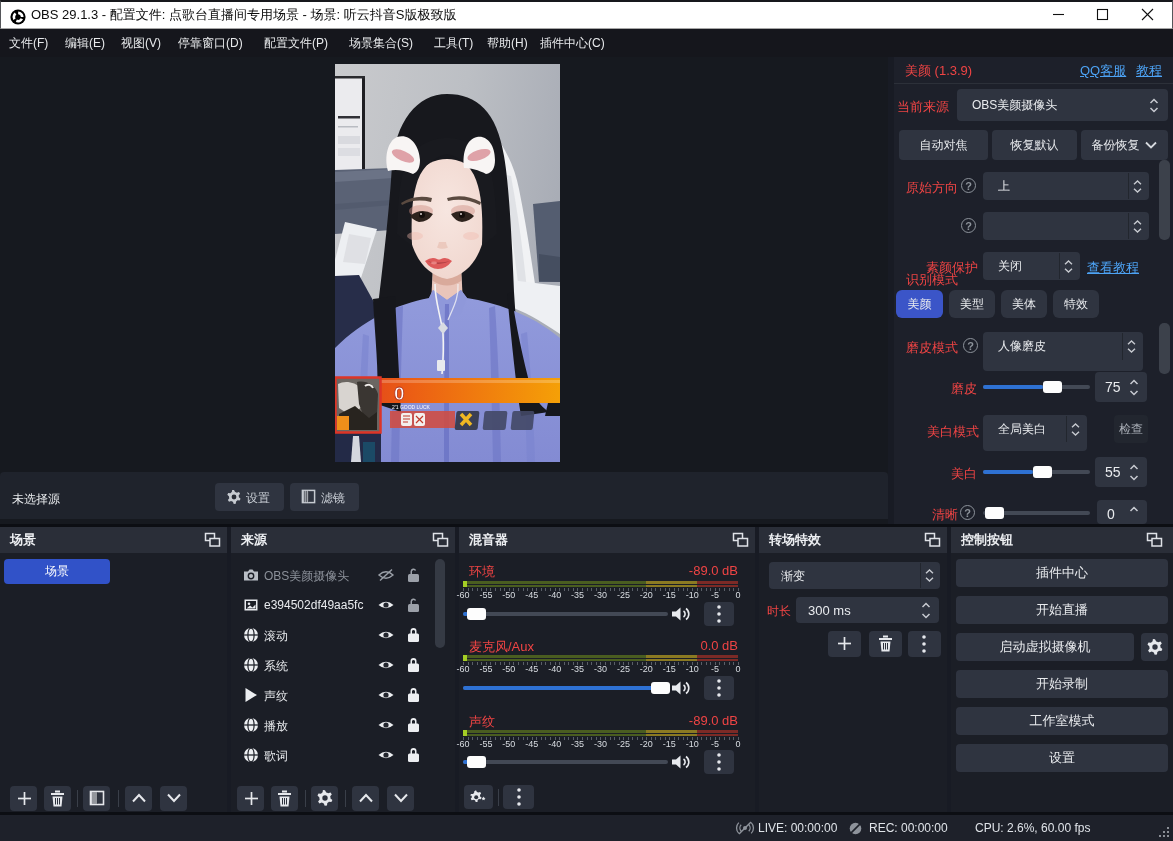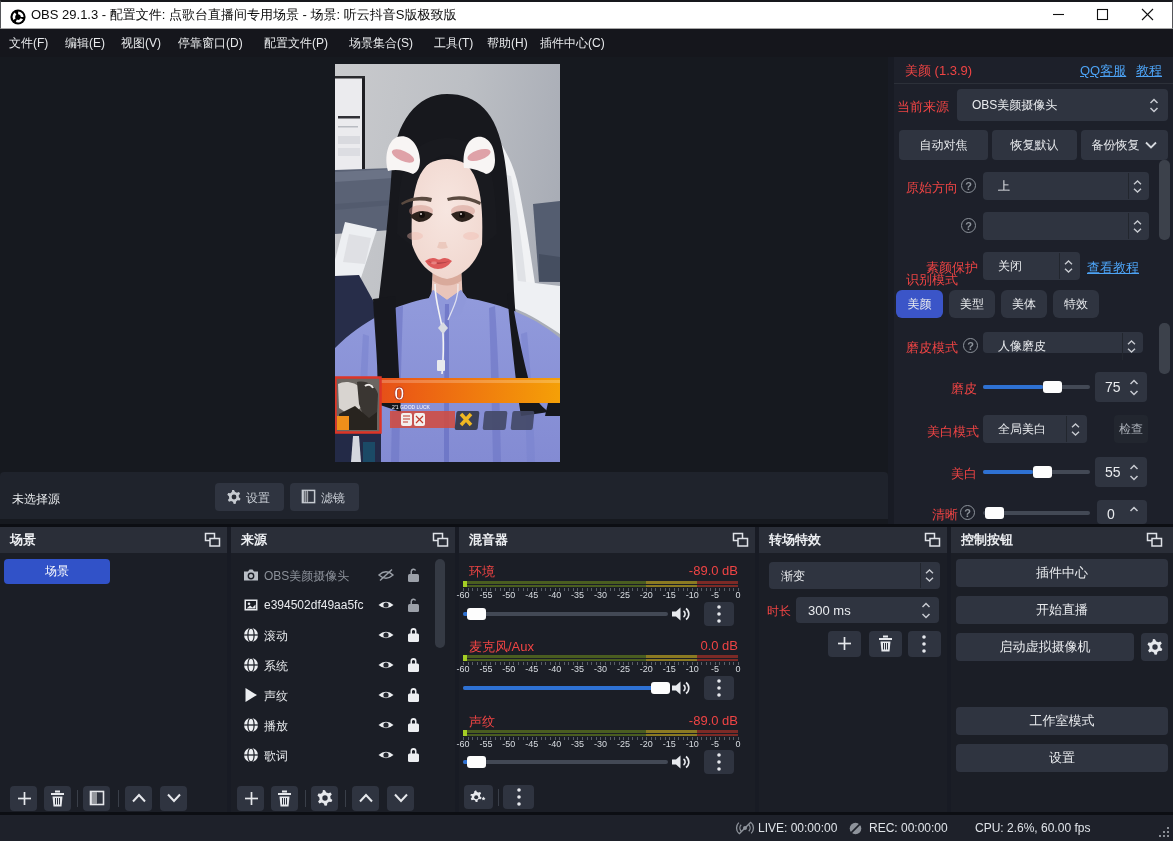--- a/index.html
+++ b/index.html
@@ -264,21 +264,21 @@
     </svg>
   <div class="link" style="left:1087px;top:259px;text-align:right;">查看教程</div>
 
   <div class="btn" style="left:896px;top:290px;width:47px;height:28px;line-height:28px;background:#3b55c8;border-radius:6px;">美颜</div>
   <div class="btn" style="left:949px;top:290px;width:46px;height:28px;line-height:28px;border-radius:6px;">美型</div>
   <div class="btn" style="left:1001px;top:290px;width:46px;height:28px;line-height:28px;border-radius:6px;">美体</div>
   <div class="btn" style="left:1053px;top:290px;width:46px;height:28px;line-height:28px;border-radius:6px;">特效</div>
 
   <div class="rlabel" style="left:906px;top:339px;">磨皮模式</div>
   <div class="qicon" style="left:963px;top:338px;">?</div>
-  <div class="combo" style="left:983px;top:332px;width:160px;height:21px;">
+  <div class="combo" style="left:983px;top:332px;width:160px;height:39px;">
       <span style="position:absolute;left:15px;top:6px;">人像磨皮</span>
     </div>
   <div class="abs" style="left:1122px;top:333px;width:1px;height:27px;background:#22262e;"></div>
   <svg class="abs" style="left:1126px;top:339px" width="11" height="15" viewBox="0 0 11 15">
       <g stroke="#c7cad0" stroke-width="1.4" fill="none">
         <path d="M2 5.2 L5.5 2 L9 5.2"></path>
         <path d="M2 9.8 L5.5 13 L9 9.8"></path>
       </g>
     </svg>
 
@@ -290,21 +290,21 @@
       <span style="position:absolute;left:10px;top:7px;font-size:14px;">75</span>
     </div>
   <svg class="abs" style="left:1128px;top:377px" width="12" height="21" viewBox="0 0 12 21">
       <g stroke="#c7cad0" stroke-width="1.5" fill="none">
         <path d="M2.5 7 L6 3.5 L9.5 7"></path>
         <path d="M2.5 14 L6 17.5 L9.5 14"></path>
       </g>
     </svg>
 
   <div class="rlabel" style="left:927px;top:423px;">美白模式</div>
-  <div class="combo" style="left:983px;top:415px;width:104px;height:28px;text-decoration:underline;">
+  <div class="combo" style="left:983px;top:415px;width:104px;height:36px;text-decoration:underline;">
       <span style="position:absolute;left:15px;top:6px;">全局美白</span>
     </div>
   <div class="abs" style="left:1066px;top:416px;width:1px;height:26px;background:#22262e;"></div>
   <svg class="abs" style="left:1070px;top:422px" width="11" height="15" viewBox="0 0 11 15">
       <g stroke="#c7cad0" stroke-width="1.4" fill="none">
         <path d="M2 5.2 L5.5 2 L9 5.2"></path>
         <path d="M2 9.8 L5.5 13 L9 9.8"></path>
       </g>
     </svg>
   <div class="btn" style="left:1114px;top:415px;width:34px;height:28px;line-height:28px;background:#22262f;color:#a9aeb6;">检查</div>
@@ -771,20 +771,21 @@
   <div class="cbtn" style="top:596px;">开始直播</div>
   <div class="cbtn" style="top:559px;">插件中心</div>
   <div class="cbtn" style="top:633px;width:178px;">启动虚拟摄像机</div>
   <div class="cbtn" style="left:1141px;top:633px;width:27px;"></div>
   <svg class="abs" style="left:1146px;top:638px" width="18" height="18" viewBox="0 0 18 18">
       <g fill="#e6e8ec">
         <path d="M9 1.2 l1.2 2.2 a6 6 0 0 1 2 .8 l2.4-.8 1.2 2-1.6 1.9 a6 6 0 0 1 .3 2.1 l1.9 1.5 -1 2.1 -2.5-.3 a6 6 0 0 1-1.6 1.4 l-.3 2.5 -2.3 .2 -.9-2.4 a6 6 0 0 1-2-.8 l-2.4 .8 -1.3-2 1.6-1.9 a6 6 0 0 1-.3-2.1 L1.5 6.5 l1-2.1 2.5 .3 a6 6 0 0 1 1.6-1.4 l.3-2.2 Z"></path>
         <circle cx="9" cy="9" r="2.7" fill="#2f3440"></circle>
       </g>
     </svg>
+  <div class="cbtn" style="top:670px;">开始录制</div>
   <div class="cbtn" style="top:707px;">工作室模式</div>
   <div class="cbtn" style="top:744px;">设置</div>
   <div class="abs" id="statusbar"></div>
   <svg class="abs" style="left:735px;top:819px" width="20" height="18" viewBox="0 0 20 18">
     <g stroke="#8e939b" fill="none" stroke-width="1.3">
       <circle cx="10" cy="9" r="2" fill="#8e939b" stroke="none"></circle>
       <path d="M6.2 5.8 A4.6 4.6 0 0 0 6.2 12.2 M13.8 5.8 A4.6 4.6 0 0 1 13.8 12.2"></path>
       <path d="M3.8 3.6 A7.6 7.6 0 0 0 3.8 14.4 M16.2 3.6 A7.6 7.6 0 0 1 16.2 14.4"></path>
       <line x1="4" y1="15" x2="16" y2="3" stroke-width="1.5"></line>
     </g>

